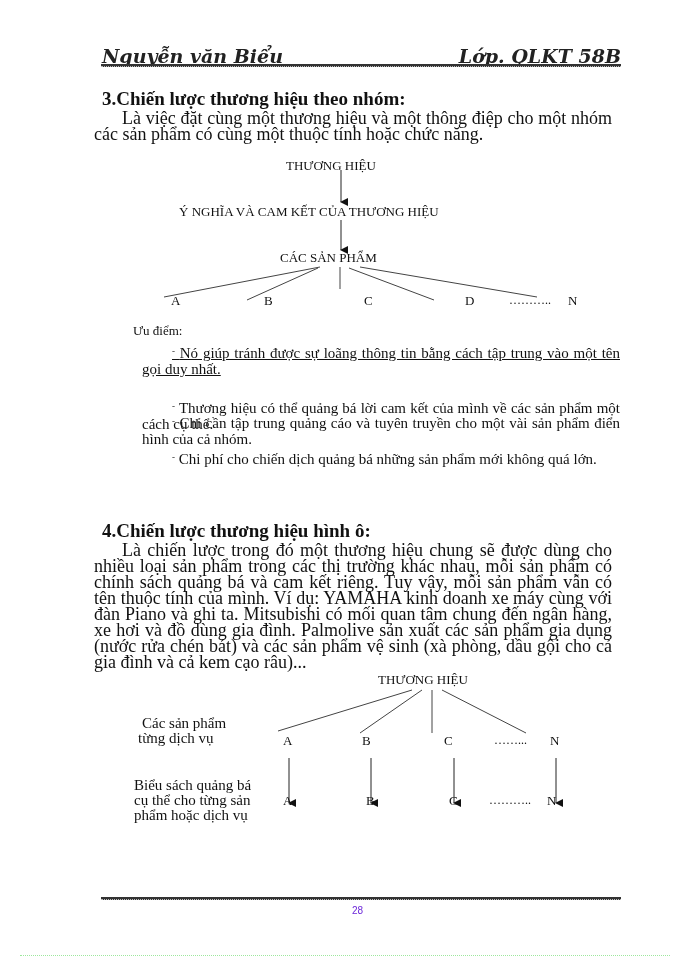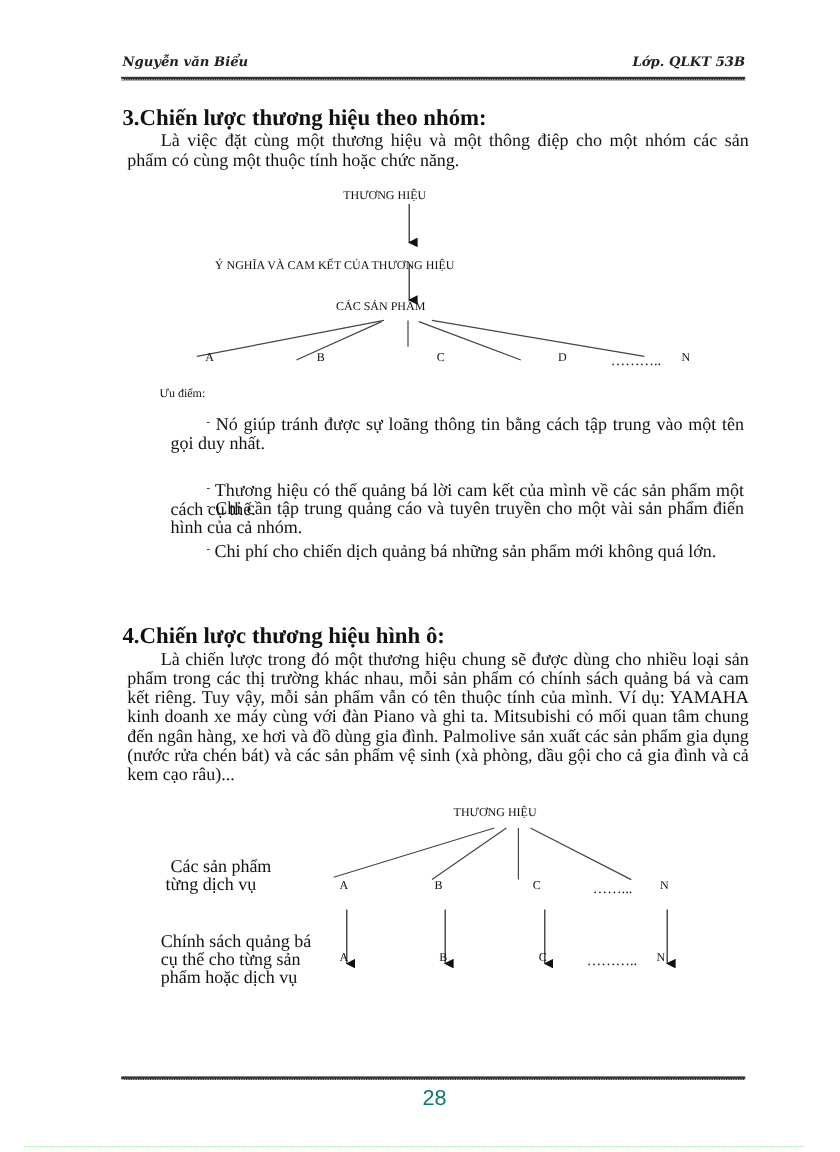--- a/index.html
+++ b/index.html
@@ -1,40 +1,40 @@
 <!DOCTYPE html>
 <html><head>
 <meta charset="utf-8">
 <style>
   html, body { margin: 0; padding: 0; background: #ffffff; }
   body { width: 700px; height: 960px; position: relative; overflow: hidden;
          font-family: "Liberation Serif", "DejaVu Serif", serif; color: #111; }
   .abs { position: absolute; white-space: nowrap; }
-  .hdr-left, .hdr-right { font-family: "DejaVu Serif", serif; font-style: italic; font-weight: bold; font-size: 11px; top: 45px; color: #222; }
+  .hdr-left, .hdr-right { font-family: "DejaVu Serif", serif; font-style: italic; font-weight: bold; font-size: 19px; top: 45px; color: #222; }
   .hdr-left { left: 102px; }
   .hdr-right { right: 79px; }
   .hdr-rule { position: absolute; left: 101px; width: 520px; top: 64px; height: 2px; background: #333; border-bottom: 1px dotted #bbb; }
   .heading { font-weight: bold; font-size: 19px; left: 102px; }
-  .para { position: absolute; left: 106px; width: 518px; font-size: 15px; line-height: 16px; text-align: justify; font-family: Liberation Serif, serif; }
+  .para { position: absolute; left: 94px; width: 518px; font-size: 18px; line-height: 16px; text-align: justify; font-family: Liberation Serif, serif; }
   .para .indent { display: inline-block; width: 28px; }
-  .dlabel { font-size: 10px; }
+  .dlabel { font-size: 13px; }
   .bullet-para { position: absolute; left: 142px; width: 478px; font-size: 15px; line-height: 16px; text-align: justify; }
   .bullet-para .indent { display: inline-block; width: 30px; }
   .bullet-mark { font-size: 9px; vertical-align: 4px; }
   .foot-rule { position: absolute; left: 101px; width: 520px; top: 897px; height: 2px; background: #333; border-bottom: 1px dotted #bbb; }
-  .page-num { font-family: "Liberation Sans", sans-serif; font-size: 18px; top: 905px; left: 352px; color: #0f766e; }
+  .page-num { font-family: "Liberation Sans", sans-serif; font-size: 10px; top: 905px; left: 352px; color: #6d28d9; }
   .green-dots { position: absolute; left: 20px; width: 650px; top: 955px; border-top: 1px dotted #9de89d; }
   svg.diag { position: absolute; left: 0; top: 0; }
   .side-label { position: absolute; font-size: 15px; line-height: 15px; }
 </style>
 </head>
 <body>
 
 <div class="abs hdr-left">Nguyễn văn Biểu</div>
-<div class="abs hdr-right">Lớp. QLKT 53B</div>
+<div class="abs hdr-right">Lớp. QLKT 58B</div>
 <div class="hdr-rule"></div>
 
 <div class="abs heading" style="top:88px;">3.Chiến lược thương hiệu theo nhóm:</div>
 <div class="para" style="top:110px;"><span class="indent"></span><span>Là việc đặt cùng một thương hiệu và một thông điệp cho một nhóm các sản phẩm có cùng một thuộc tính hoặc chức năng.</span></div>
 
 <svg class="diag" width="700" height="960">
   <defs>
     <marker id="arr" markerWidth="8" markerHeight="8" refX="4" refY="7" orient="auto" markerUnits="userSpaceOnUse">
       <path d="M0,0 L4,8 L8,0 Z" fill="#111"></path>
     </marker>
@@ -54,52 +54,52 @@
   <line x1="432" y1="690" x2="432" y2="733" stroke="#444" stroke-width="1"></line>
   <line x1="442" y1="690" x2="526" y2="733" stroke="#444" stroke-width="1"></line>
 
   <line x1="289" y1="758" x2="289" y2="803" stroke="#222" stroke-width="1" marker-end="url(#arr)"></line>
   <line x1="371" y1="758" x2="371" y2="803" stroke="#222" stroke-width="1" marker-end="url(#arr)"></line>
   <line x1="454" y1="758" x2="454" y2="803" stroke="#222" stroke-width="1" marker-end="url(#arr)"></line>
   <line x1="556" y1="758" x2="556" y2="803" stroke="#222" stroke-width="1" marker-end="url(#arr)"></line>
 </svg>
 
 <div class="abs dlabel" style="top:158px; left:286px;">THƯƠNG HIỆU</div>
-<div class="abs dlabel" style="top:216px; left:179px;">Ý NGHĨA VÀ CAM KẾT CỦA THƯƠNG HIỆU</div>
+<div class="abs dlabel" style="top:204px; left:179px;">Ý NGHĨA VÀ CAM KẾT CỦA THƯƠNG HIỆU</div>
 <div class="abs dlabel" style="top:250px; left:280px;">CÁC SẢN PHẨM</div>
 <div class="abs dlabel" style="top:293px; left:171px;">A</div>
 <div class="abs dlabel" style="top:293px; left:264px;">B</div>
 <div class="abs dlabel" style="top:293px; left:364px;">C</div>
 <div class="abs dlabel" style="top:293px; left:465px;">D</div>
 <div class="abs dlabel" style="top:293px; left:509px; font-size:12px;">………..</div>
 <div class="abs dlabel" style="top:293px; left:568px;">N</div>
 
 <div class="abs dlabel" style="top:323px; left:133px;">Ưu điểm:</div>
-<div class="bullet-para" style="top:343px;"><span class="indent"></span><span class="bullet-mark">-</span> <span>Nó giúp tránh được sự loãng thông tin bằng cách tập trung vào một tên gọi duy nhất.</span></div>
+<div class="bullet-para" style="top:343px;text-decoration:underline;"><span class="indent"></span><span class="bullet-mark">-</span> <span>Nó giúp tránh được sự loãng thông tin bằng cách tập trung vào một tên gọi duy nhất.</span></div>
 <div class="bullet-para" style="top:398px;"><span class="indent"></span><span class="bullet-mark">-</span> <span>Thương hiệu có thể quảng bá lời cam kết của mình về các sản phẩm một cách cụ thể.</span></div>
 <div class="bullet-para" style="top:413px;"><span class="indent"></span><span class="bullet-mark">-</span> <span>Chỉ cần tập trung quảng cáo và tuyên truyền cho một vài sản phẩm điển hình của cả nhóm.</span></div>
 <div class="bullet-para" style="top:449px;"><span class="indent"></span><span class="bullet-mark">-</span> <span>Chi phí cho chiến dịch quảng bá những sản phẩm mới không quá lớn.</span></div>
 
 <div class="abs heading" style="top:520px;">4.Chiến lược thương hiệu hình ô:</div>
 <div class="para" style="top:542px;"><span class="indent"></span><span>Là chiến lược trong đó một thương hiệu chung sẽ được dùng cho nhiều loại sản phẩm trong các thị trường khác nhau, mỗi sản phẩm có chính sách quảng bá và cam kết riêng. Tuy vậy, mỗi sản phẩm vẫn có tên thuộc tính của mình. Ví dụ: YAMAHA kinh doanh xe máy cùng với đàn Piano và ghi ta. Mitsubishi có mối quan tâm chung đến ngân hàng, xe hơi và đồ dùng gia đình. Palmolive sản xuất các sản phẩm gia dụng (nước rửa chén bát) và các sản phẩm vệ sinh (xà phòng, dầu gội cho cả gia đình và cả kem cạo râu)...</span></div>
 
 <div class="abs dlabel" style="top:672px; left:378px;">THƯƠNG HIỆU</div>
 
 <div class="side-label" style="top:716px; left:142px;">
   <div>Các sản phẩm</div>
   <div style="margin-left:-4px;">từng dịch vụ</div>
 </div>
 <div class="abs dlabel" style="top:733px; left:283px;">A</div>
 <div class="abs dlabel" style="top:733px; left:362px;">B</div>
 <div class="abs dlabel" style="top:733px; left:444px;">C</div>
 <div class="abs dlabel" style="top:733px; left:494px; font-size:12px;">……...</div>
 <div class="abs dlabel" style="top:733px; left:550px;">N</div>
 
 <div class="side-label" style="top:778px; left:134px;">
-  <div>Chính sách quảng bá</div>
+  <div>Biểu sách quảng bá</div>
   <div>cụ thể cho từng sản</div>
   <div>phẩm hoặc dịch vụ</div>
 </div>
 <div class="abs dlabel" style="top:793px; left:283px;">A</div>
 <div class="abs dlabel" style="top:793px; left:366px;">B</div>
 <div class="abs dlabel" style="top:793px; left:449px;">C</div>
 <div class="abs dlabel" style="top:793px; left:489px; font-size:12px;">………..</div>
 <div class="abs dlabel" style="top:793px; left:547px;">N</div>
 
 <div class="foot-rule"></div>

